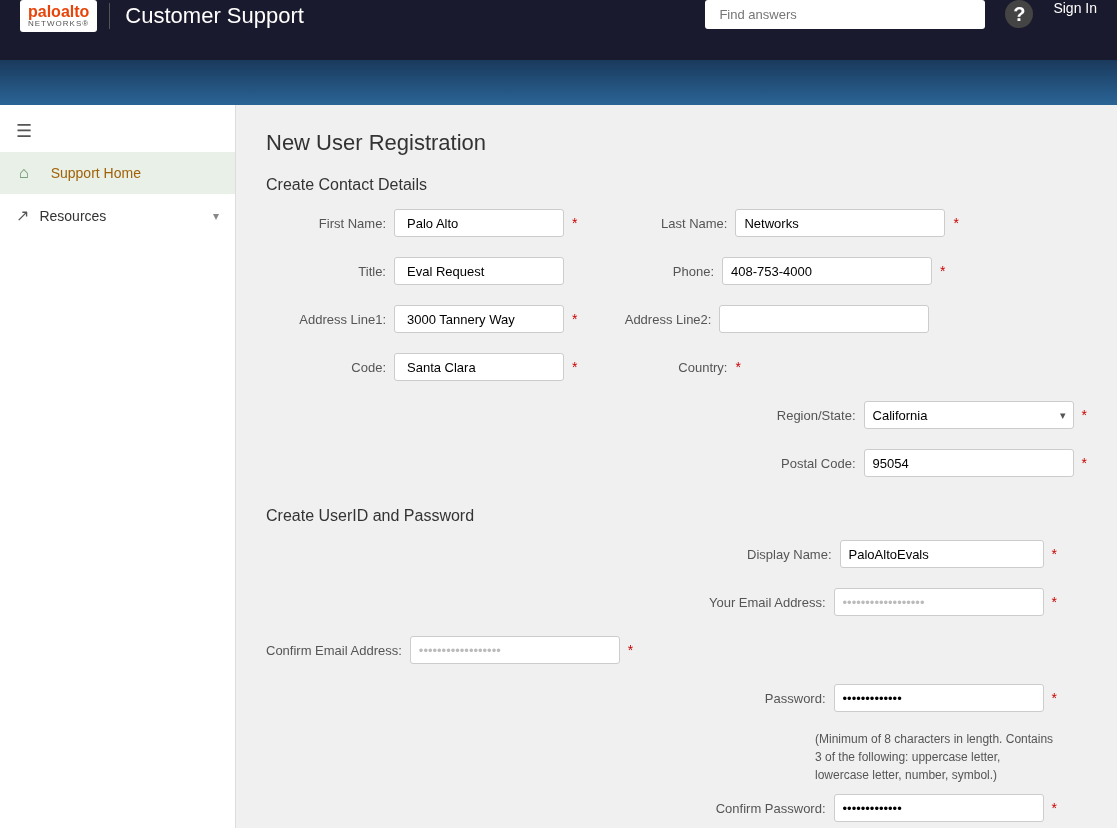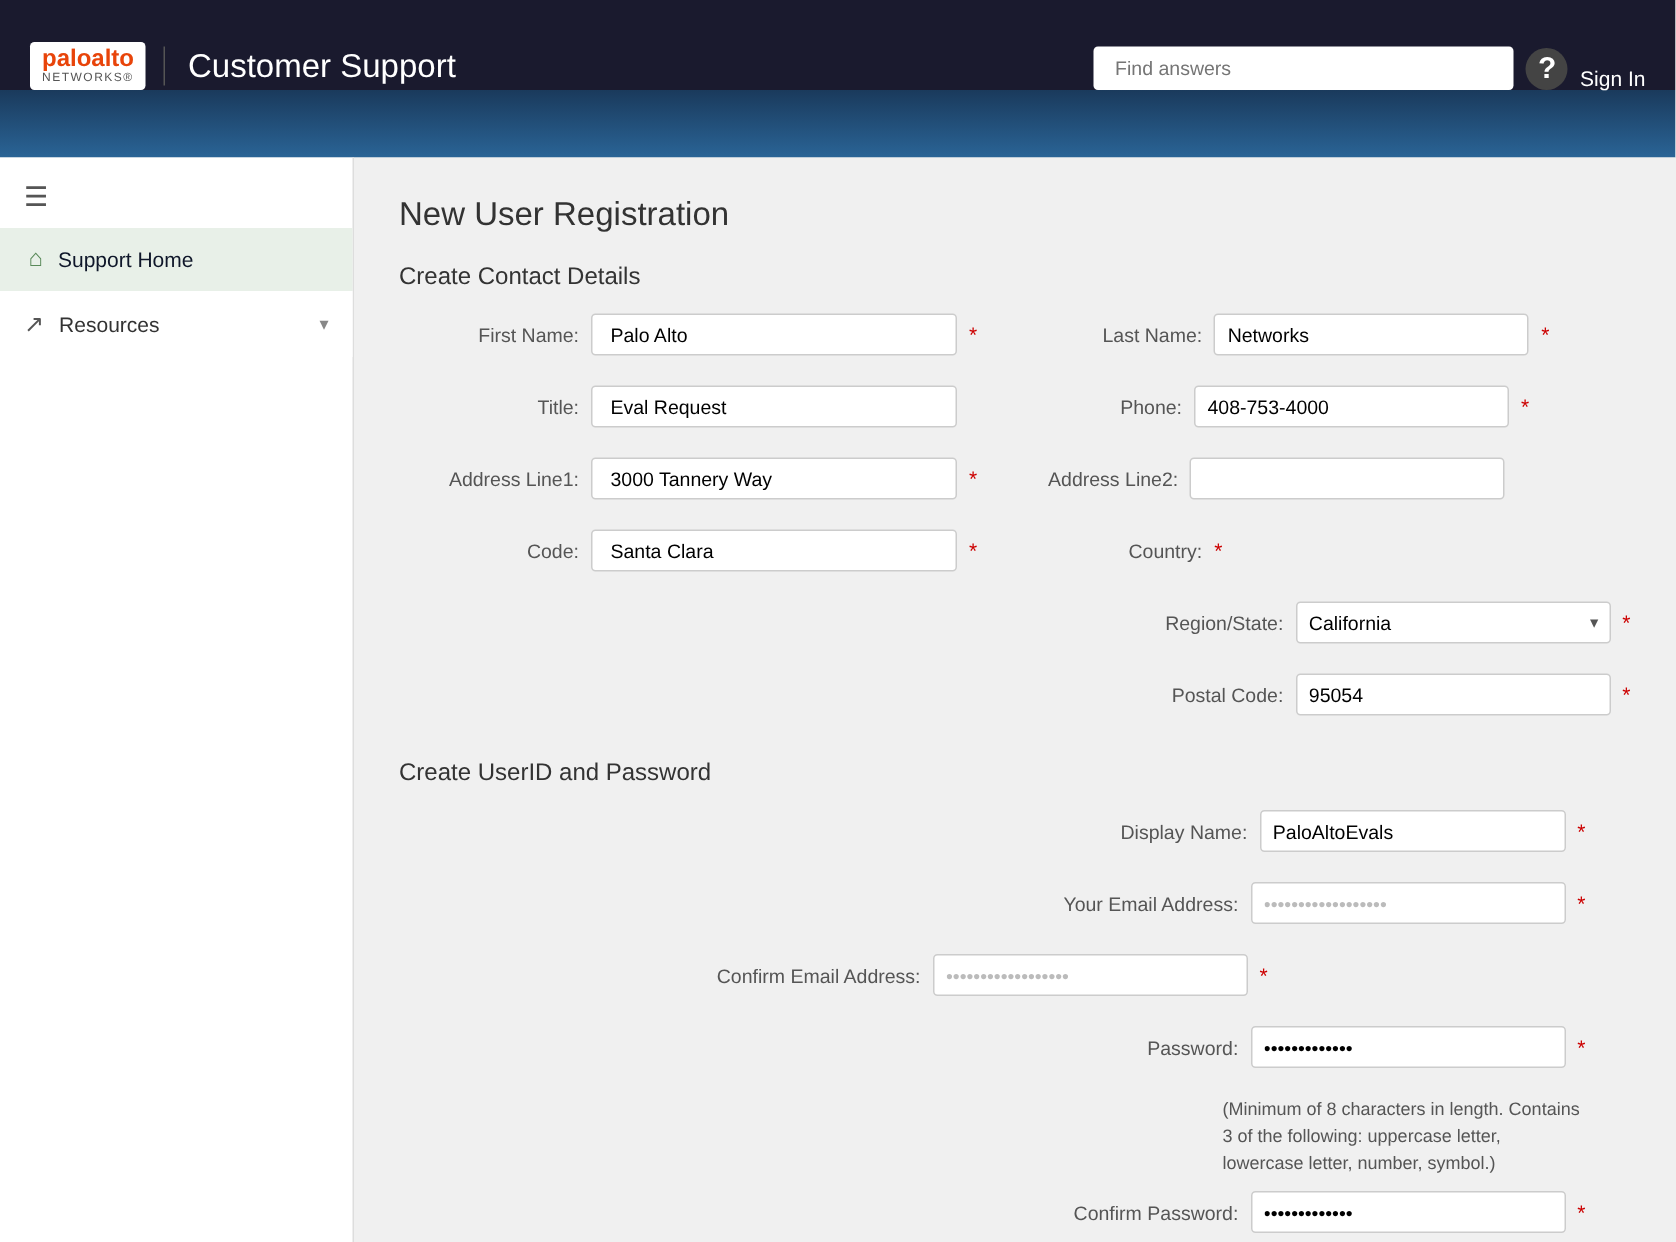--- a/index.html
+++ b/index.html
@@ -2,24 +2,24 @@
 <html><head>
   <meta charset="utf-8">
   <style>
     * { box-sizing: border-box; margin: 0; padding: 0; }
     body { font-family: Arial, sans-serif; font-size: 13px; background: #f0f0f0; }
 
     
     .header {
       background: #1a1a2e;
       display: flex;
-      align-items: flex-end;
+      align-items: flex-start;
       padding: 0 20px;
       height: 60px;
-      gap: 8px;
+      gap: 20px;
     }
     .logo-area {
       display: flex;
       align-items: center;
       gap: 12px;
     }
     .logo-box {
       background: #fff;
       padding: 4px 8px;
       border-radius: 3px;
@@ -103,21 +103,21 @@
     .sidebar-item {
       display: flex;
       align-items: center;
       padding: 12px 16px;
       cursor: pointer;
       gap: 10px;
       background: #e8f0e8;
       border-left: 3px solid transparent;
     }
     .sidebar-item .item-icon { color: #5a8a5a; font-size: 16px; }
-    .sidebar-item .item-label { color: #0f172a; font-size: 14px; font-weight: 500; }
+    .sidebar-item .item-label { color: #a16207; font-size: 14px; font-weight: 500; margin-left: 12px; }
     .sidebar-item-resources {
       display: flex;
       align-items: center;
       padding: 12px 16px;
       cursor: pointer;
       gap: 10px;
       background: #fff;
     }
     .sidebar-item-resources .item-icon { color: #555; font-size: 16px; }
     .sidebar-item-resources .item-label { color: #333; font-size: 14px; flex: 1; }
@@ -165,21 +165,21 @@
     .form-input {
       border: 1px solid #ccc;
       border-radius: 3px;
       padding: 5px 8px;
       font-size: 13px;
       background: #fff;
       outline: none;
       height: 28px;
     }
 
-    .form-input-medium { width: 244px; padding-left: 12px; }
+    .form-input-medium { width: 170px; padding-left: 12px; }
     .form-input-wide { width: 210px; }
 
     .required-star { color: #c00; font-size: 14px; }
 
     .form-select {
       border: 1px solid #ccc;
       border-radius: 3px;
       padding: 4px 8px;
       font-size: 13px;
       background: #fff;
@@ -337,21 +337,21 @@
       </div>
 
       <div style="display:flex; justify-content:flex-end; margin-bottom:10px; padding-right: 30px;">
         <div class="form-row">
           <label class="form-label">Your Email Address:</label>
           <input class="form-input" style="width: 210px; color: rgb(187, 187, 187);" type="email" value="••••••••••••••••••">
           <span class="required-star">*</span>
         </div>
       </div>
 
-      <div style="display:flex; justify-content:center; margin-bottom:10px; padding-right: 30px;">
+      <div style="display:flex; justify-content:flex-start; margin-bottom:10px; padding-right: 30px;">
         <div class="form-row">
           <label class="form-label">Confirm Email Address:</label>
           <input class="form-input" style="width: 210px; color: rgb(187, 187, 187);" type="email" value="••••••••••••••••••">
           <span class="required-star">*</span>
         </div>
       </div>
 
       <div style="display:flex; justify-content:flex-end; margin-bottom:4px; padding-right: 30px;">
         <div class="form-row">
           <label class="form-label">Password:</label>

